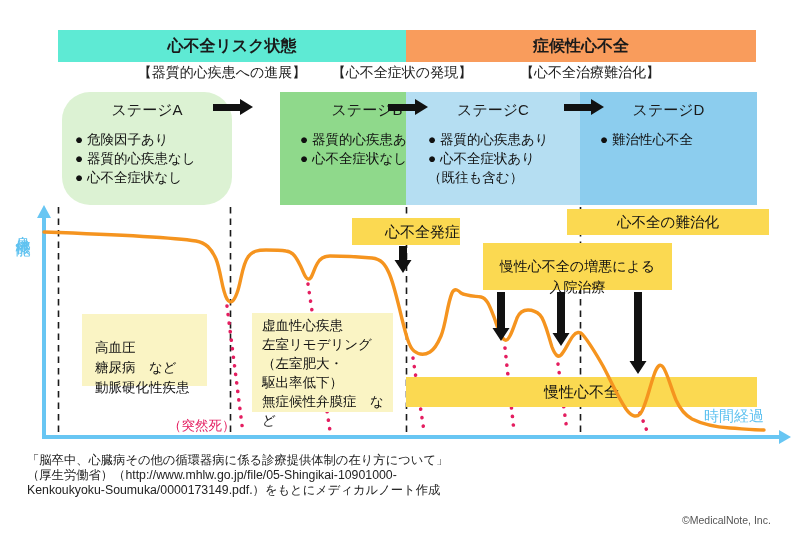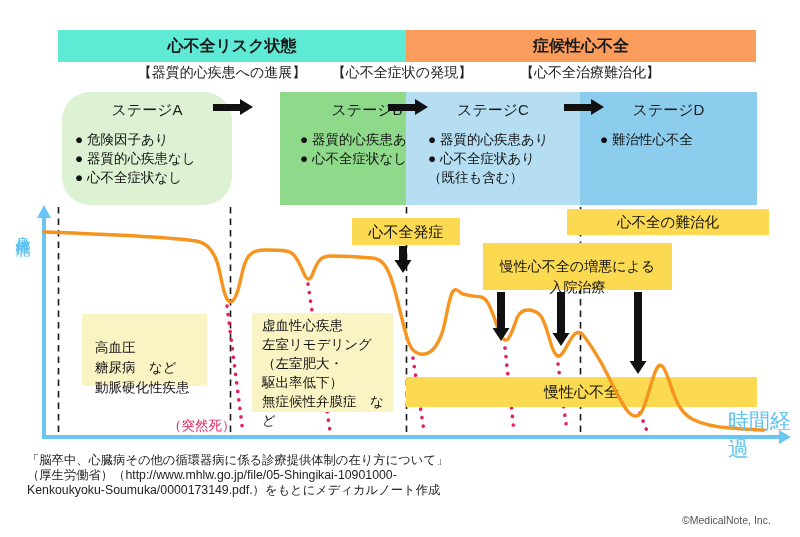--- a/index.html
+++ b/index.html
@@ -27,29 +27,29 @@
   
   .stg-arrow{top:99px;width:40px;height:16px;}
   .stg-arrow .shaft{position:absolute;left:0;top:4.5px;width:28px;height:7px;background:#111;}
   .stg-arrow .head{position:absolute;right:0;top:0;width:0;height:0;
      border-top:8px solid transparent;border-bottom:8px solid transparent;border-left:13px solid #111;}
   
   .palebox{background:#FAF4C4;font-size:13.5px;color:#111;z-index:2;}
   .ylabel{background:#FBD951;color:#111;text-align:center;z-index:2;}
   .box-risk{left:82px;top:314px;width:125px;height:72px;padding:24px 0 0 13px;line-height:20px;box-sizing:border-box;}
   .box-struct{left:252px;top:313px;width:141px;height:99px;padding:3px 0 0 10px;line-height:19px;box-sizing:border-box;}
-  .lbl-onset{left:352px;top:218px;width:108px;height:27px;line-height:27px;font-size:15px;}
+  .lbl-onset{left:352px;top:218px;width:108px;height:27px;line-height:27px;font-size:15px;text-align:right;}
   .lbl-hosp{left:483px;top:243px;width:189px;height:47px;font-size:14px;line-height:21px;padding-top:13px;box-sizing:border-box;}
   .band-refr{left:567px;top:209px;width:202px;height:26px;line-height:26px;font-size:14.5px;}
   .band-chronic{left:406px;top:377px;width:351px;height:30px;line-height:30px;font-size:15px;}
   .sudden{left:168px;top:417px;font-size:13.5px;color:#E41E60;z-index:2;}
   
   .yaxis-label{left:13px;top:224px;writing-mode:vertical-rl;text-orientation:upright;
      font-size:15px;color:#5FC2F0;letter-spacing:2px;z-index:4;}
-  .xaxis-label{left:704px;top:407px;font-size:21px;color:#5FC2F0;z-index:4;margin-left:24px;}
+  .xaxis-label{left:704px;top:407px;font-size:15px;color:#5FC2F0;z-index:4;}
   
   .svg-under{left:0;top:0;z-index:1;}
   .svg-over{left:0;top:0;z-index:3;}
   
   .citation{left:27px;top:453px;font-size:12.3px;line-height:14.8px;color:#222;z-index:2;}
   .copyright{left:682px;top:514px;font-size:10.5px;color:#555;z-index:2;}
 </style>
 </head>
 <body>
 

